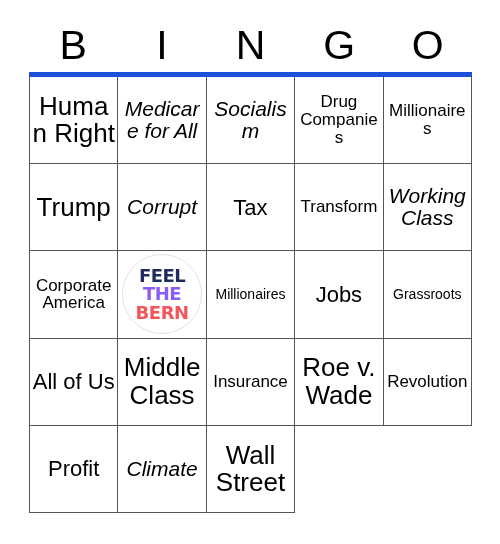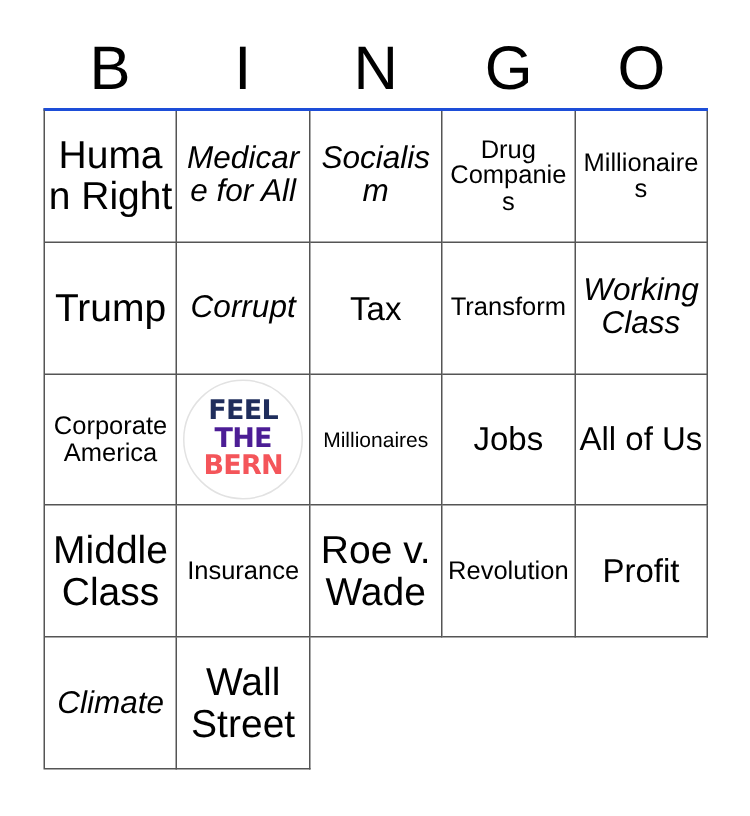--- a/index.html
+++ b/index.html
@@ -36,21 +36,21 @@
     color: #000000;
     font-weight: 400;
     letter-spacing: 0px;
   }
   .grid {
     position: absolute;
     left: 29px;
     top: 72px;
     width: 443px;
     height: 441px;
-    border-top: 2px solid #1d4ed8;
+    border-top: 5px solid #1d4ed8;
     border-left: 1px solid #555555;
     box-sizing: border-box;
     display: grid;
     grid-template-columns: repeat(5, 1fr);
     grid-template-rows: repeat(5, 1fr);
   }
   .cell {
     border-right: 1px solid #555555;
     border-bottom: 1px solid #555555;
     box-sizing: border-box;
@@ -88,21 +88,21 @@
     text-align: right;
   }
   .bern-line {
     font-size: 18px;
     font-weight: 700;
     letter-spacing: -0.5px;
     line-height: 1.02;
     font-family: "DejaVu Sans", sans-serif;
   }
   .bern-feel { color: #1f2d5c; }
-  .bern-the  { color: #4c1d95; }
+  .bern-the  { color: #8b5cf6; }
   .bern-bern { color: #f4555a; }
 </style>
 </head>
 <body>
 
 <div class="card">
 
   <div class="header-row">
     <div class="header-letter">B</div>
     <div class="header-letter">I</div>
@@ -129,20 +129,21 @@
     <div class="cell free-cell">
       <div class="bern-logo">
         <div class="bern-line bern-feel">FEEL</div>
         <div class="bern-line bern-the">THE</div>
         <div class="bern-line bern-bern">BERN</div>
       </div>
     </div>
     <div class="cell fs-xs">Millionaires</div>
     <div class="cell fs-xl">Jobs</div>
 
+    <div class="cell fs-xs">Grassroots</div>
     <div class="cell fs-xl">All of Us</div>
     <div class="cell fs-lg">Middle Class</div>
     <div class="cell fs-sm">Insurance</div>
 
     <div class="cell fs-lg">Roe v. Wade</div>
     <div class="cell fs-sm">Revolution</div>
     <div class="cell fs-xl">Profit</div>
     <div class="cell fs-md">Climate</div>
     <div class="cell fs-lg">Wall Street</div>
 

